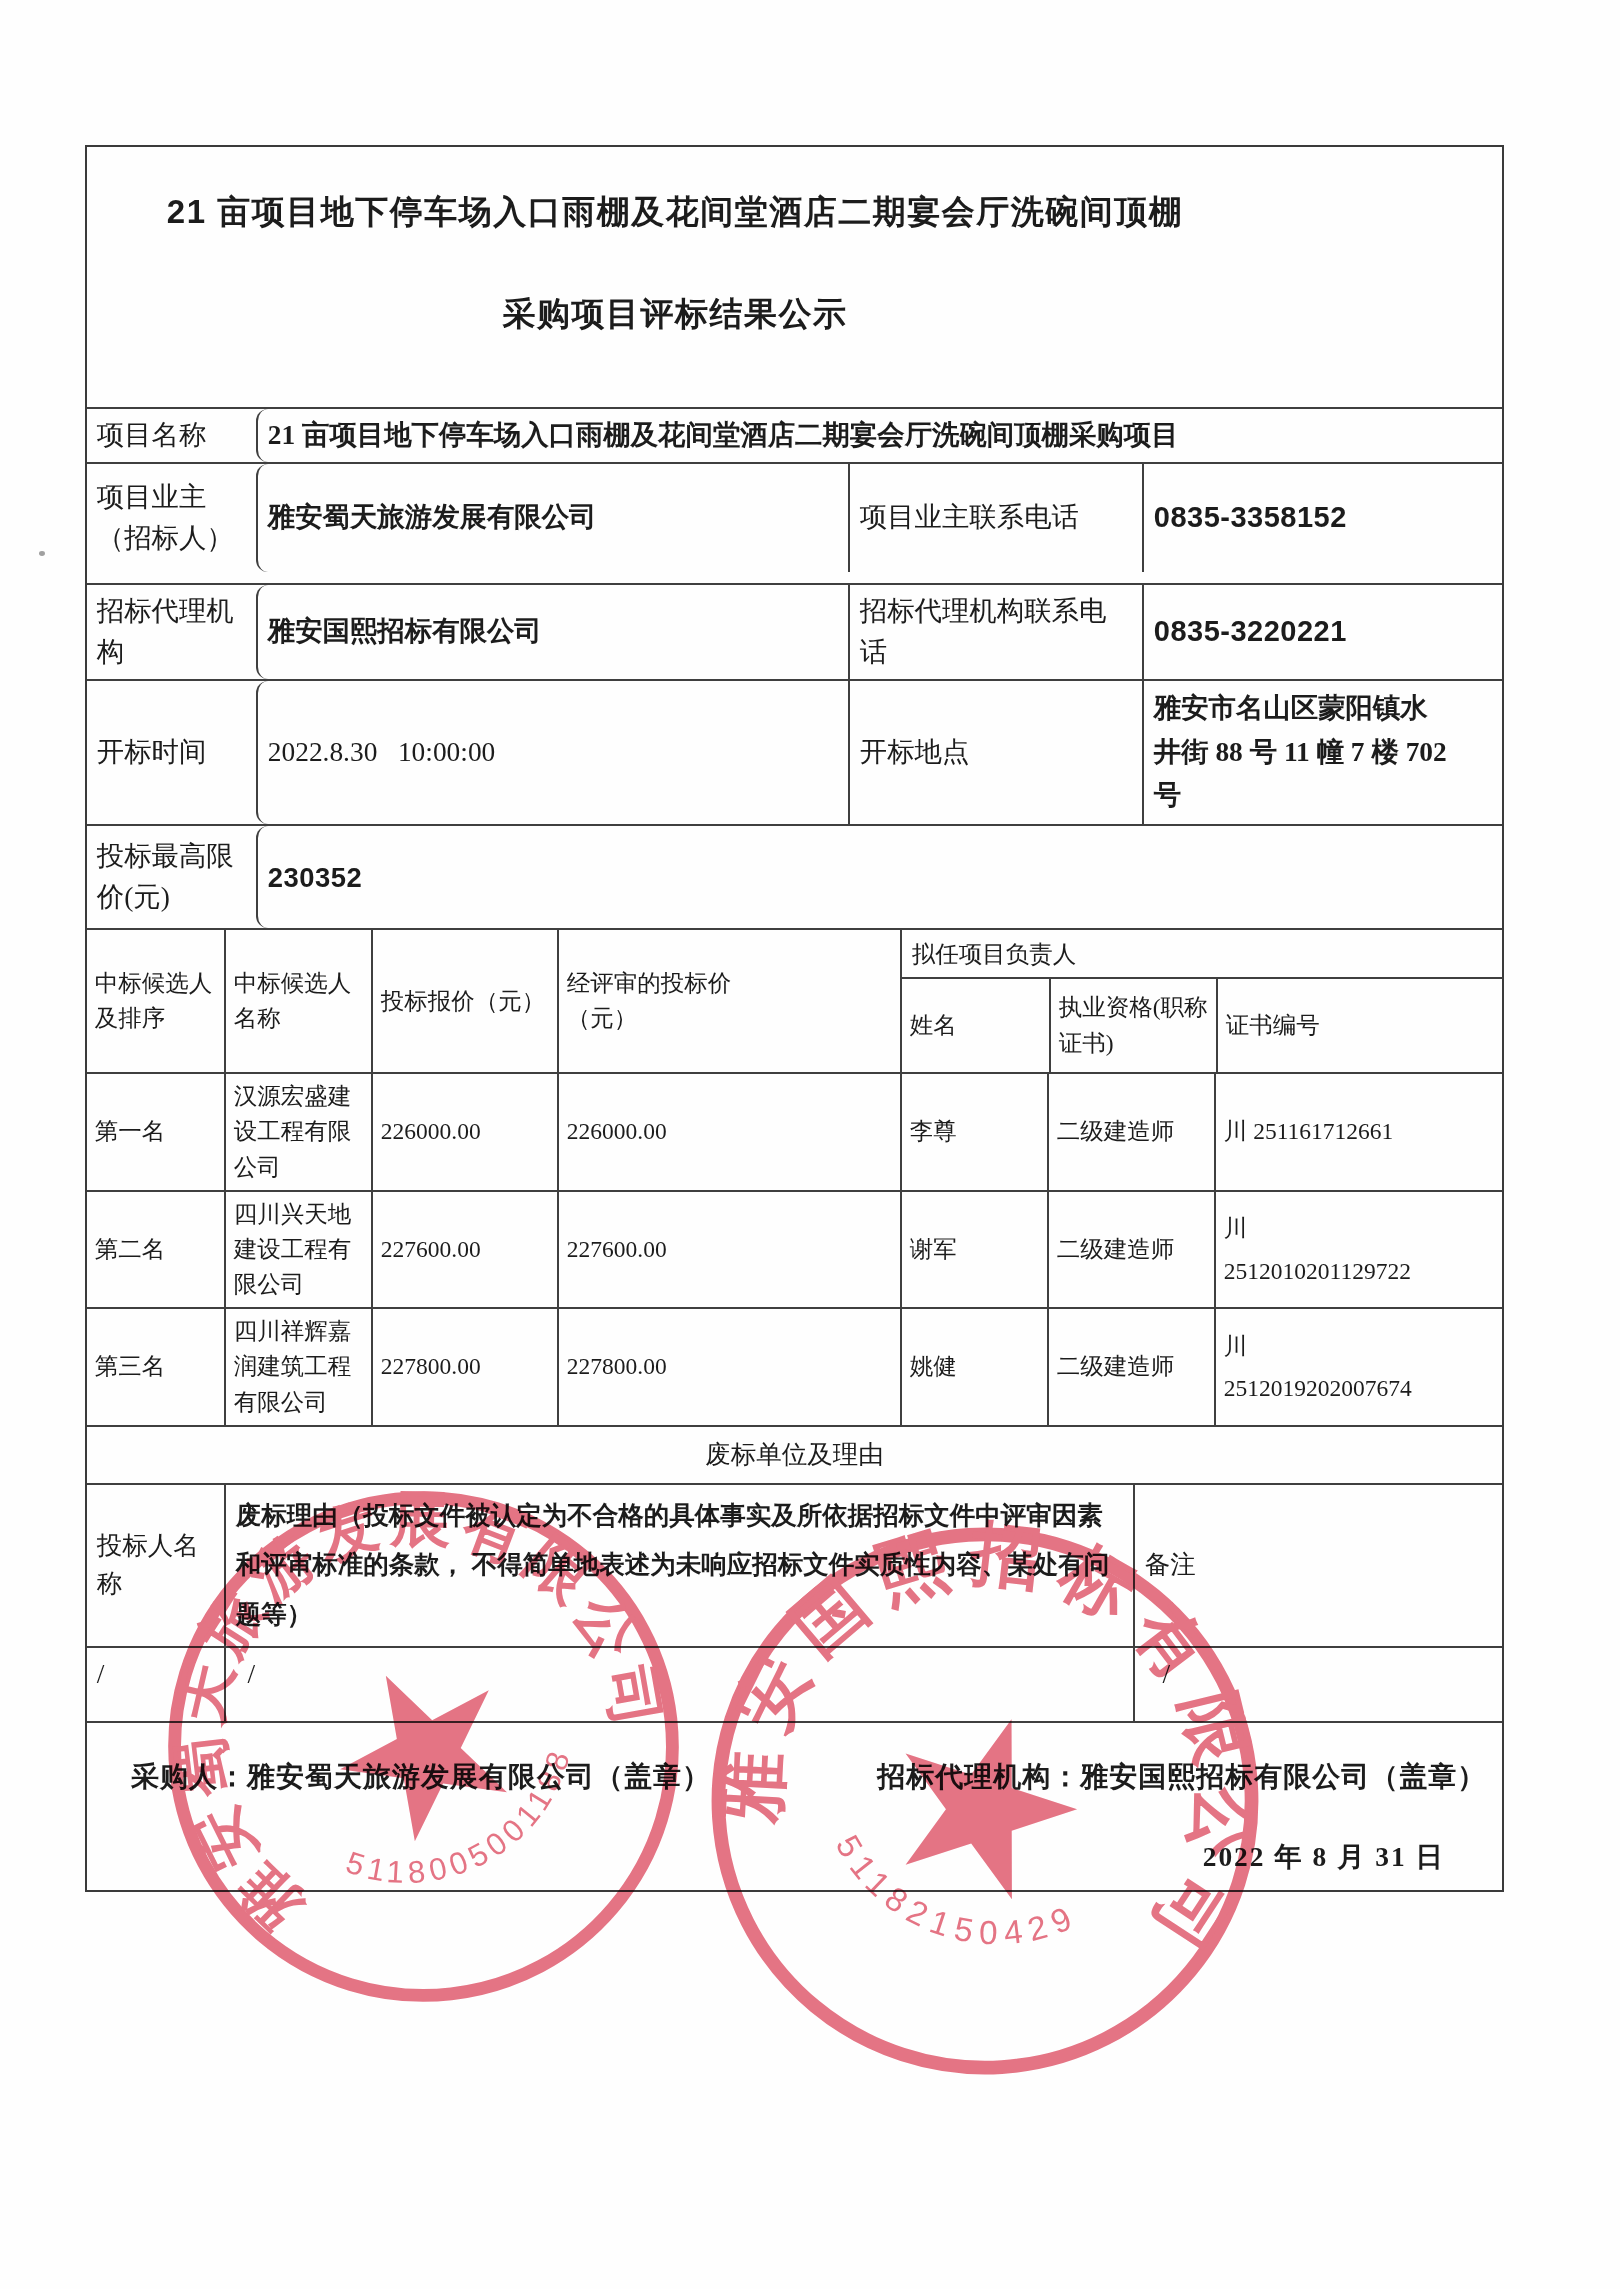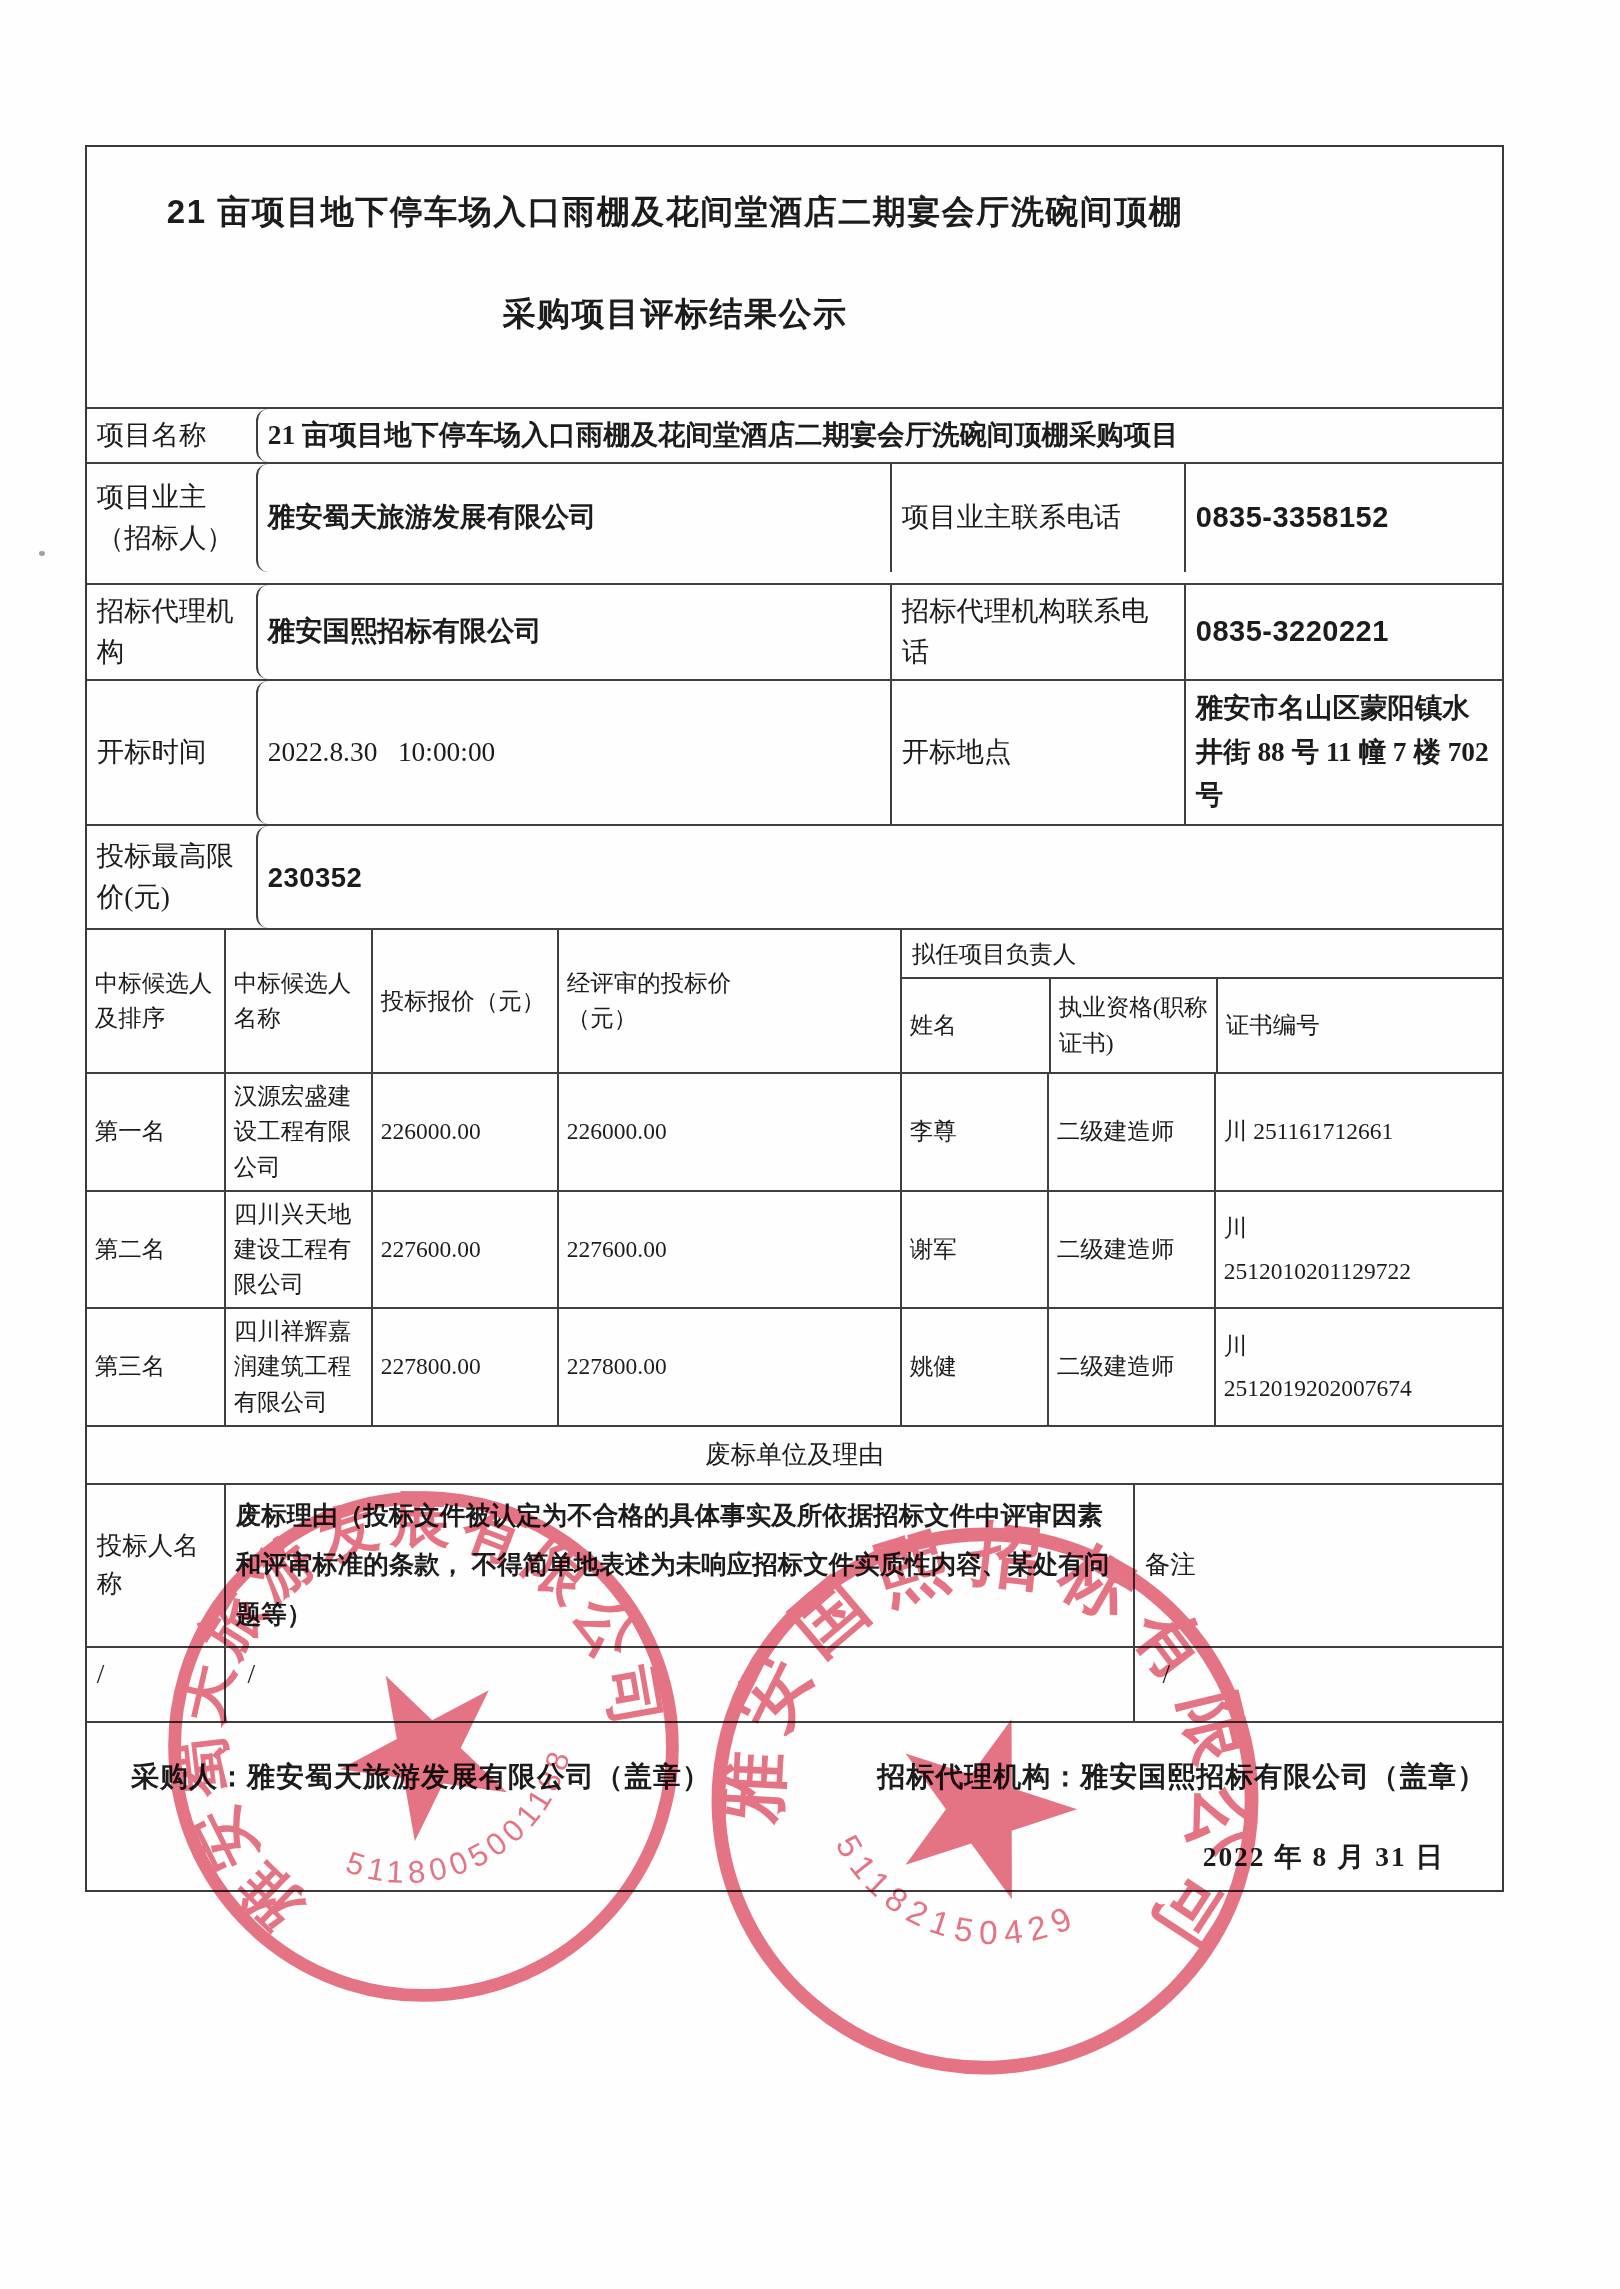--- a/index.html
+++ b/index.html
@@ -16,21 +16,21 @@
   .bold{font-weight:700;}
   .sansnum{font-family:"Liberation Sans",sans-serif;font-weight:700;font-size:29px;letter-spacing:0.5px;}
   
   .titleblock{height:260px;box-sizing:border-box;padding-top:43px;width:1176px;text-align:center;}
   .t1,.t2{font-size:33px;font-weight:700;letter-spacing:1.5px;font-family:"Liberation Sans",sans-serif;}
   .t2{margin-top:57px;}
   
   .cA{width:169px;}
   .cB{flex:1 1 auto;border-radius:12px;}
   .cC{width:294px;}
-  .cD{width:318px;}
+  .cD{width:360px;}
   .h52{min-height:51px;}
   .h110{min-height:108px;}
   .h86{min-height:84px;margin-top:11px;}
   .h142{min-height:139px;}
   .h104{min-height:102px;}
   
   .small .cell{font-size:23.5px;padding:4.9px 7.8px;}
   .k1{width:137px;}
   .k2{width:147px;}
   .k3{width:186px;}

